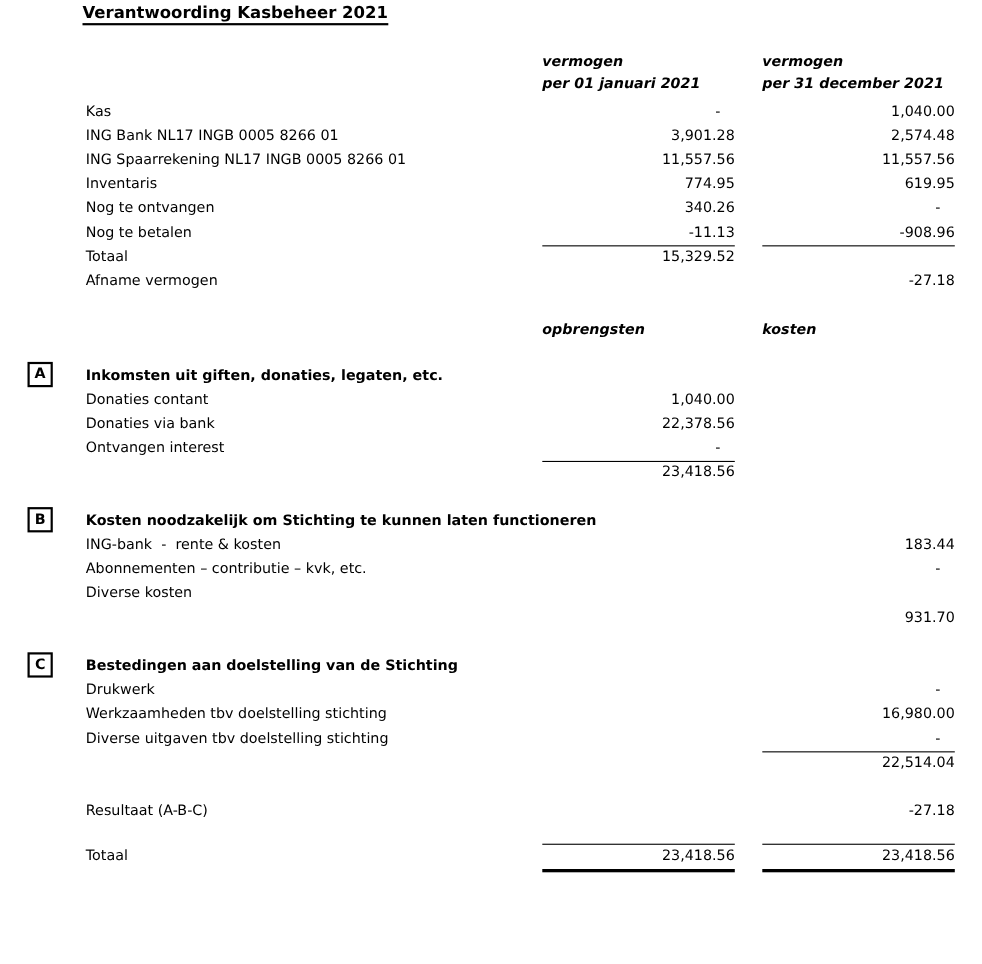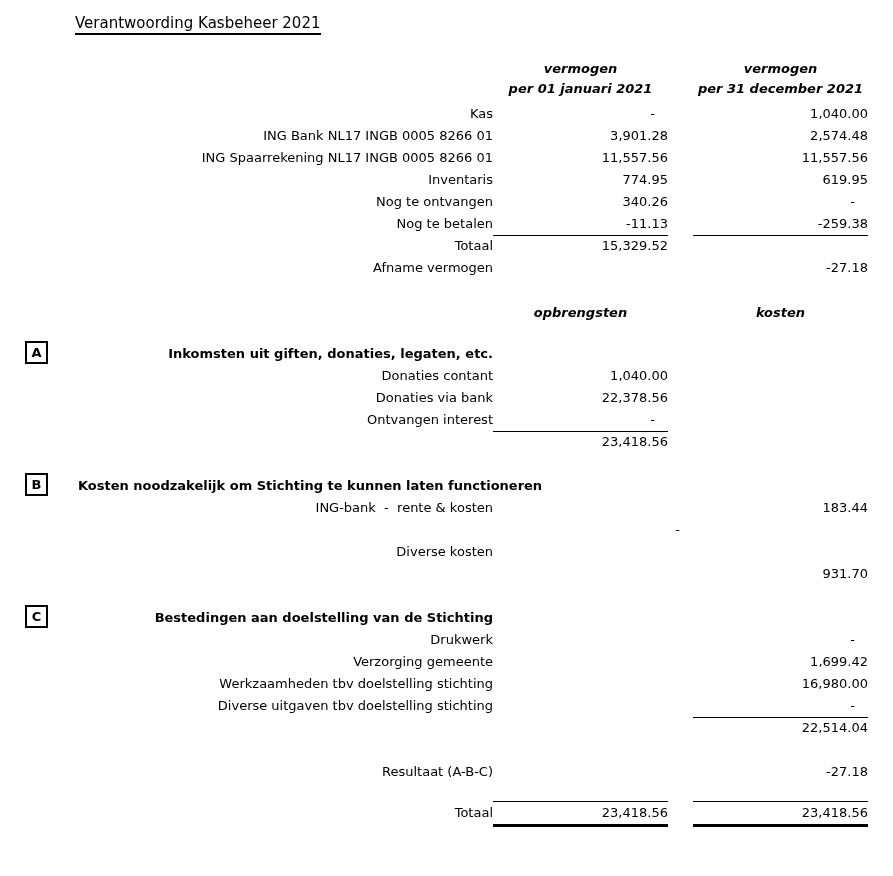--- a/index.html
+++ b/index.html
@@ -5,37 +5,37 @@
   html,body { margin:0; padding:0; background:#ffffff; }
   body {
     width:893px; height:876px;
     font-family:"DejaVu Sans","Liberation Sans",sans-serif;
     font-size:13px; color:#000; overflow:hidden;
   }
   .page { position:relative; width:893px; height:876px; }
 
   .title {
     display:inline-block;
-    margin:14px 0 0 75px;
-    font-size:15px; font-weight:normal;
+    margin:2px 0 0 75px;
+    font-size:15px; font-weight:bold;
     border-bottom:2px solid #000;
     padding-bottom:1px;
     white-space:pre;
   }
 
   .row {
     display:grid;
     grid-template-columns:78px 415px 175px 25px 175px 25px;
     height:22px; line-height:22px;
     white-space:pre;
   }
   .hdr { height:20px; line-height:20px; font-weight:bold; font-style:italic; }
-  .hdr .c1,.hdr .c2 { text-align:center; }
-
-  .lbl { white-space:pre; overflow:visible;text-align:right; }
+  .hdr .c1,.hdr .c2 { text-align:left; }
+
+  .lbl { white-space:pre; overflow:visible; }
   .c1,.c2 { text-align:right; }
   .u  { border-bottom:1px solid #000; }
   .d  { padding-right:13px; }
 
   .boxcell { position:relative; }
   .letterbox {
     position:absolute; left:25px; top:-2px;
     width:19px; height:19px;
     border:2px solid #000;
     font-weight:bold; font-size:13px;
@@ -117,21 +117,21 @@
     <div class="c1">340.26</div>
     <div></div>
     <div class="c2 d">-</div>
     <div></div>
   </div>
   <div class="row">
     <div></div>
     <div class="lbl">Nog te betalen</div>
     <div class="c1 u">-11.13</div>
     <div></div>
-    <div class="c2 u">-259.38</div>
+    <div class="c2 u">-908.96</div>
     <div></div>
   </div>
   <div class="row">
     <div></div>
     <div class="lbl">Totaal</div>
     <div class="c1">15,329.52</div>
     <div></div>
     <div></div>
   </div>
   <div class="row">
@@ -209,20 +209,21 @@
   <div class="row">
     <div></div>
     <div class="lbl">ING-bank  -  rente &amp; kosten</div>
     <div class="c1"></div>
     <div></div>
     <div class="c2">183.44</div>
     <div></div>
   </div>
   <div class="row">
     <div></div>
+    <div class="lbl">Abonnementen – contributie – kvk, etc.</div>
     <div class="c1"></div>
     <div></div>
     <div class="c2 d">-</div>
     <div></div>
   </div>
   <div class="row">
     <div></div>
     <div class="lbl">Diverse kosten</div>
     <div class="c1"></div>
     <div></div>
@@ -250,28 +251,20 @@
   <div class="row">
     <div></div>
     <div class="lbl">Drukwerk</div>
     <div class="c1"></div>
     <div></div>
     <div class="c2 d">-</div>
     <div></div>
   </div>
   <div class="row">
     <div></div>
-    <div class="lbl">Verzorging gemeente</div>
-    <div class="c1"></div>
-    <div></div>
-    <div class="c2">1,699.42</div>
-    <div></div>
-  </div>
-  <div class="row">
-    <div></div>
     <div class="lbl">Werkzaamheden tbv doelstelling stichting</div>
     <div class="c1"></div>
     <div></div>
     <div class="c2">16,980.00</div>
     <div></div>
   </div>
   <div class="row">
     <div></div>
     <div class="lbl">Diverse uitgaven tbv doelstelling stichting</div>
     <div class="c1"></div>

